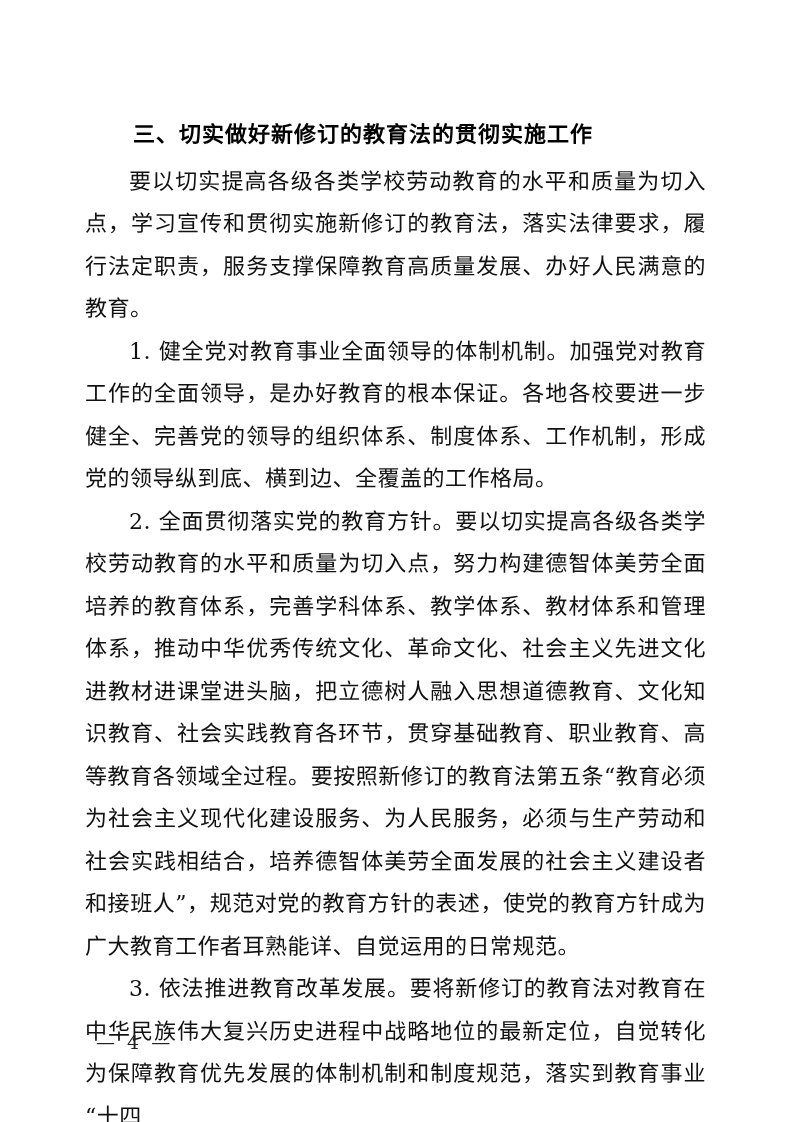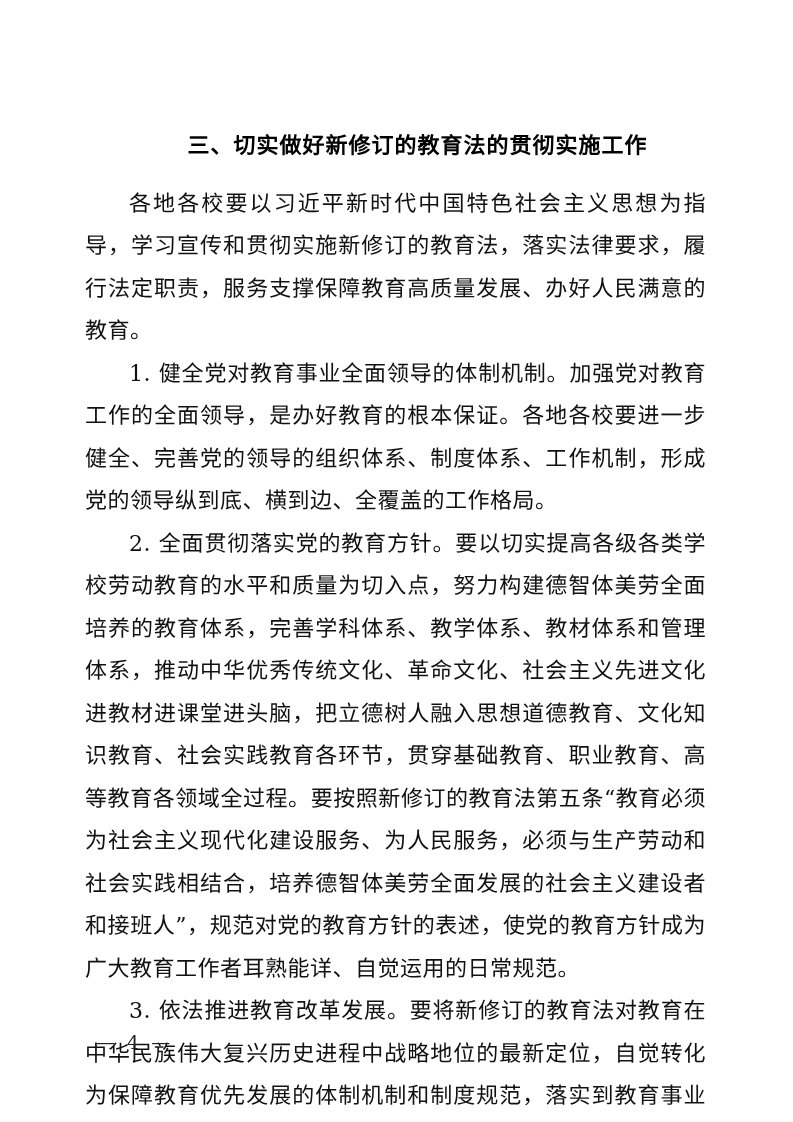--- a/index.html
+++ b/index.html
@@ -26,28 +26,28 @@
     left: 85px;
     top: 110px;
     width: 621px;
     font-size: 22px;
     line-height: 42.5px;
     text-align: justify;
     text-justify: inter-ideograph;
     letter-spacing: 0.5px;
   }
   .heading {
-    margin: 15px;
+    margin: 4px;
     font-family: "DejaVu Sans", "Liberation Sans", sans-serif;
     font-weight: bold;
     font-size: 22px;
     line-height: 42.5px;
     color: #000000;
     text-indent: 2em;
-    text-align: center;
+    text-align: left;
     letter-spacing: 1px;
   }
   .para {
     margin: 0;
     text-indent: 2em;
   }
   .page-number {
     position: absolute;
     left: 96px;
     top: 1030px;
@@ -57,19 +57,19 @@
     letter-spacing: 3px;
     font-family: "DejaVu Serif", "Liberation Serif", serif;
   }
 </style>
 </head>
 <body>
 
 <div class="page">
   <div class="content">
     <h2 class="heading">三、切实做好新修订的教育法的贯彻实施工作</h2>
-    <p class="para">各地各校要以习近平新时代中国特色社会主义思想为指导，学习宣传和贯彻实施新修订的教育法，落实法律要求，履行法定职责，服务支撑保障教育高质量发展、办好人民满意的教育。</p>
+    <p class="para">要以切实提高各级各类学校劳动教育的水平和质量为切入点，学习宣传和贯彻实施新修订的教育法，落实法律要求，履行法定职责，服务支撑保障教育高质量发展、办好人民满意的教育。</p>
     <p class="para">1. 健全党对教育事业全面领导的体制机制。加强党对教育工作的全面领导，是办好教育的根本保证。各地各校要进一步健全、完善党的领导的组织体系、制度体系、工作机制，形成党的领导纵到底、横到边、全覆盖的工作格局。</p>
     <p class="para">2. 全面贯彻落实党的教育方针。要以切实提高各级各类学校劳动教育的水平和质量为切入点，努力构建德智体美劳全面培养的教育体系，完善学科体系、教学体系、教材体系和管理体系，推动中华优秀传统文化、革命文化、社会主义先进文化进教材进课堂进头脑，把立德树人融入思想道德教育、文化知识教育、社会实践教育各环节，贯穿基础教育、职业教育、高等教育各领域全过程。要按照新修订的教育法第五条“教育必须为社会主义现代化建设服务、为人民服务，必须与生产劳动和社会实践相结合，培养德智体美劳全面发展的社会主义建设者和接班人”，规范对党的教育方针的表述，使党的教育方针成为广大教育工作者耳熟能详、自觉运用的日常规范。</p>
     <p class="para">3. 依法推进教育改革发展。要将新修订的教育法对教育在中华民族伟大复兴历史进程中战略地位的最新定位，自觉转化为保障教育优先发展的体制机制和制度规范，落实到教育事业“十四</p>
   </div>
   <div class="page-number">— 4 —</div>
 </div>
 
 </body></html>

